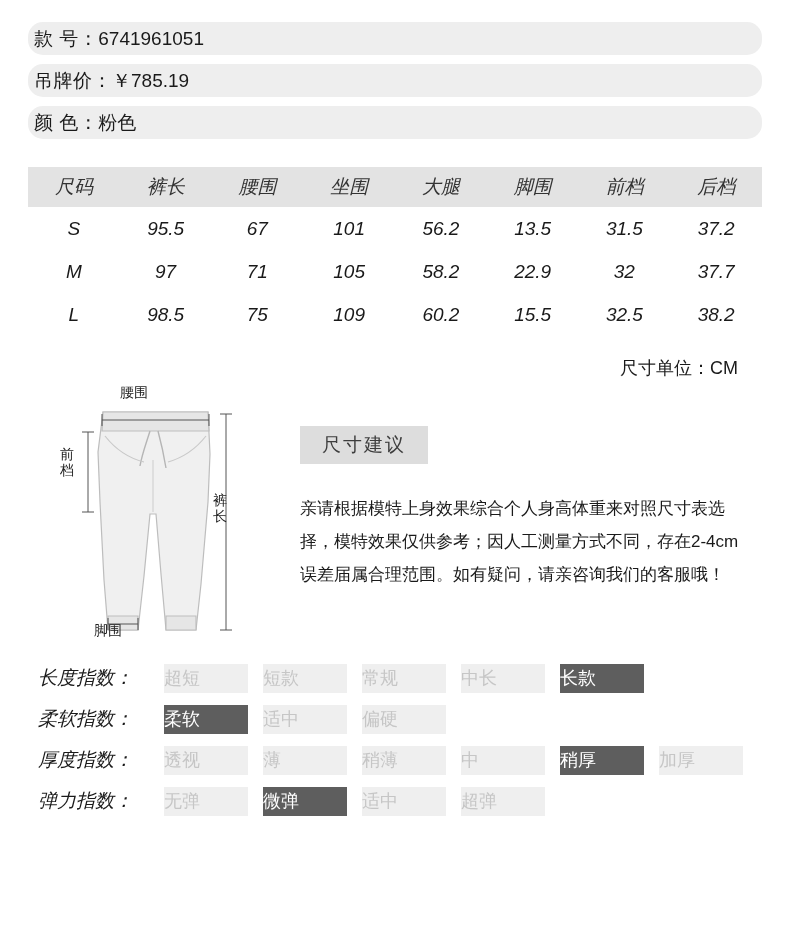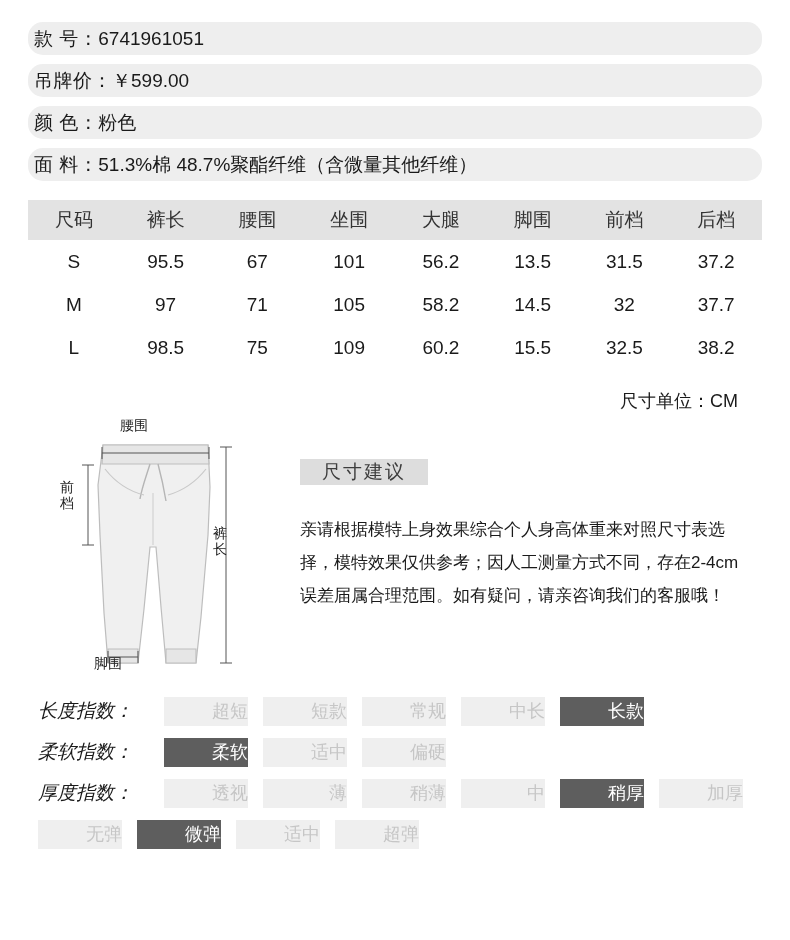--- a/index.html
+++ b/index.html
@@ -29,24 +29,25 @@
     margin-bottom: 9px;
     white-space: nowrap;
     border-radius: 15px;
   }
   .info-label {
     letter-spacing: 0.5px;
   }
 
   
   .size-table {
-    margin: 19px 28px 0 28px;
+    margin: 28px 28px 0 28px;
     border-collapse: collapse;
     width: 734px;
     table-layout: fixed;
+    font-style: italic;
   }
   .size-table th {
     background: #e3e3e3;
     font-size: 19px;
     font-weight: normal;
     color: #333;
     height: 38px;
     text-align: center;
   }
   .size-table td {
@@ -91,21 +92,21 @@
     position: absolute;
     left: 300px;
     top: 42px;
     width: 450px;
   }
   .advice-badge {
     display: inline-block;
     background: #dddddd;
     color: #3d3d3d;
     font-size: 19px;
-    padding: 0 22px;
+    padding: 6px 22px;
     letter-spacing: 2px;
   }
   .advice-text {
     margin-top: 28px;
     font-size: 17px;
     line-height: 1.95;
     color: #1a1a1a;
     width: 440px;
   }
 
@@ -124,47 +125,44 @@
     width: 126px;
     font-size: 19px;
     color: #1a1a1a;
     flex: 0 0 126px;
     font-style: italic;
   }
   .chip {
     width: 84px;
     height: 29px;
     line-height: 29px;
-    text-align: right;
+    text-align: left;
     font-size: 18px;
     margin-right: 15px;
     background: #efefef;
     color: #c6c6c6;
     flex: 0 0 84px;
   }
   .chip.on {
     background: #5e5e5e;
     color: #ffffff;
   }
 </style>
 </head>
 <body>
 
 <div class="info-block">
   <div class="info-row">
     <span class="info-label">款  号：</span><span>6741961051</span>
   </div>
   <div class="info-row">
-    <span class="info-label">吊牌价：</span><span>￥599.00</span>
+    <span class="info-label">吊牌价：</span><span>￥785.19</span>
   </div>
   <div class="info-row">
     <span class="info-label">颜  色：</span><span>粉色</span>
-  </div>
-  <div class="info-row">
-    <span class="info-label">面  料：</span><span>51.3%棉 48.7%聚酯纤维（含微量其他纤维）</span>
   </div>
 </div>
 
 <table class="size-table">
   <thead>
     <tr>
       <th>尺码</th>
       <th>裤长</th>
       <th>腰围</th>
       <th>坐围</th>
@@ -184,21 +182,21 @@
       <td>13.5</td>
       <td>31.5</td>
       <td>37.2</td>
     </tr>
     <tr>
       <td>M</td>
       <td>97</td>
       <td>71</td>
       <td>105</td>
       <td>58.2</td>
-      <td>14.5</td>
+      <td>22.9</td>
       <td>32</td>
       <td>37.7</td>
     </tr>
     <tr>
       <td>L</td>
       <td>98.5</td>
       <td>75</td>
       <td>109</td>
       <td>60.2</td>
       <td>15.5</td>
@@ -282,19 +280,20 @@
     <div class="index-label">厚度指数：</div>
     <div class="chip">透视</div>
     <div class="chip">薄</div>
     <div class="chip">稍薄</div>
     <div class="chip">中</div>
     <div class="chip on">稍厚</div>
     <div class="chip">加厚</div>
   </div>
 
   <div class="index-row">
+    <div class="index-label">弹力指数：</div>
     <div class="chip">无弹</div>
     <div class="chip on">微弹</div>
     <div class="chip">适中</div>
     <div class="chip">超弹</div>
   </div>
 
 </div>
 
 </body></html>

